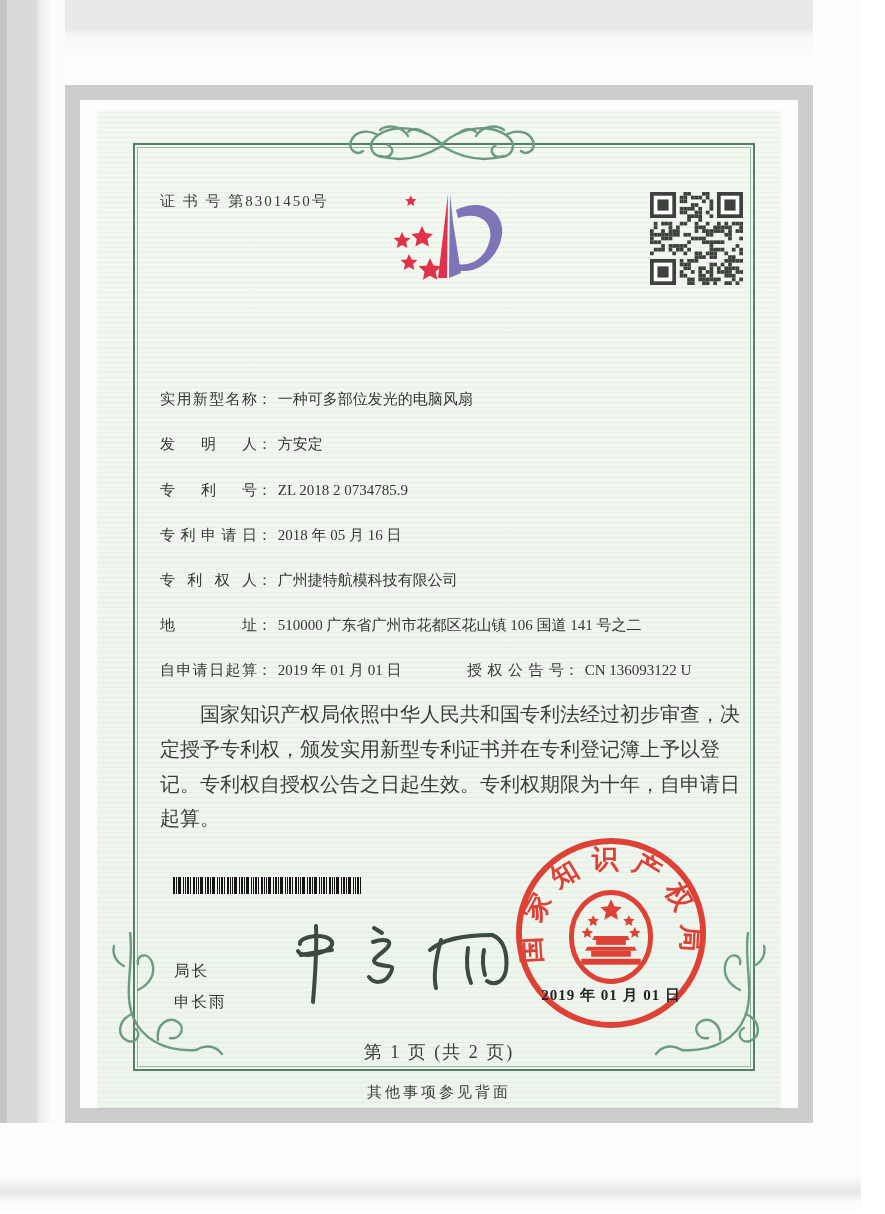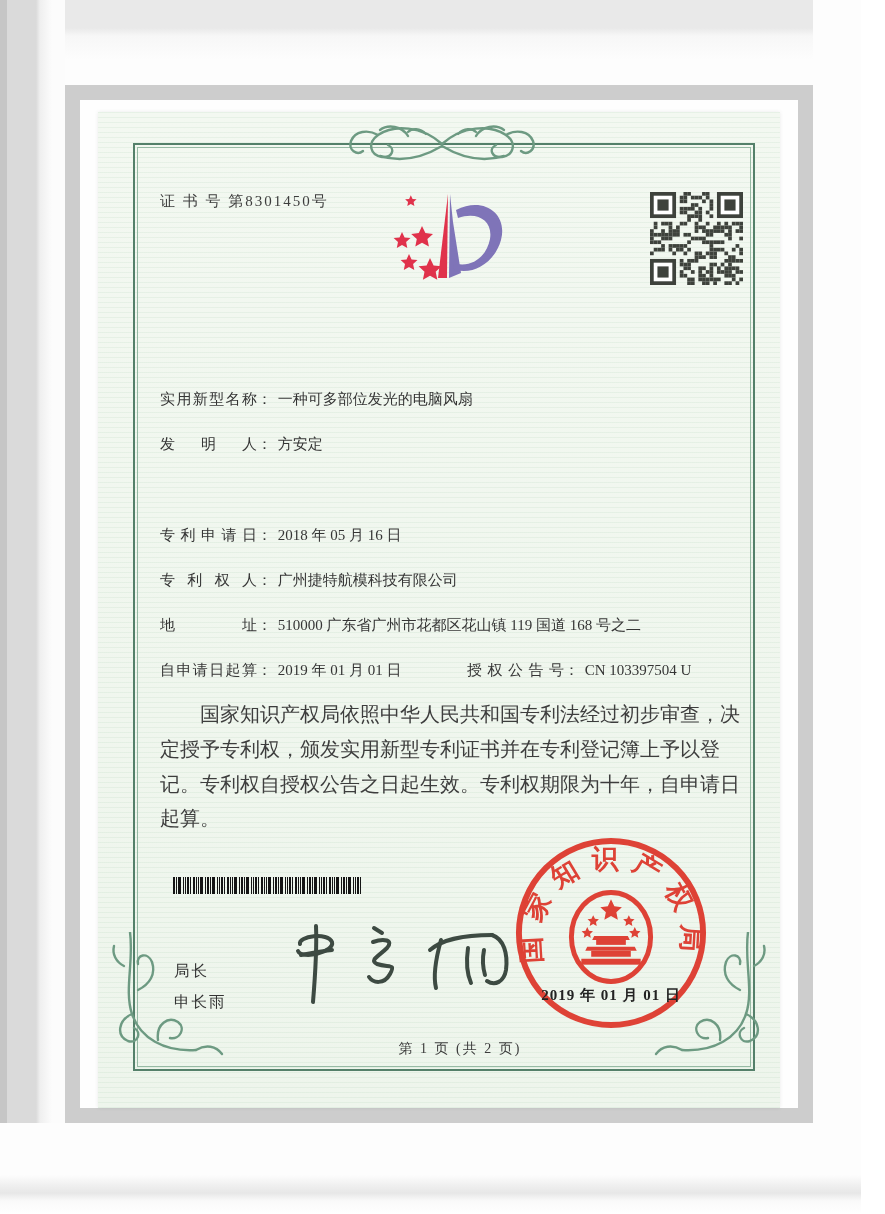--- a/index.html
+++ b/index.html
@@ -42,22 +42,22 @@
   .frow{left:62px;font-size:15px;white-space:nowrap;color:#353535;}
   .flabel{display:inline-block;width:97px;text-align:justify;text-align-last:justify;
           vertical-align:top;}
   .fcolon{display:inline-block;}
   .fvalue{display:inline-block;margin-left:2px;}
   .grant-gap{display:inline-block;width:58px;}
   .paras{left:62px;top:585px;width:594px;font-size:20px;line-height:1.74;color:#3d3d3d;}
   .paras p{margin:0;text-indent:2em;}
 
   .signer{left:76px;font-size:15.5px;letter-spacing:2px;color:#333;margin-top:27px;}
-  .pagenum{left:0;top:928px;width:100%;text-align:center;font-size:14px;
-           letter-spacing:2px;color:#3c3c3c;padding-left:21px;}
+  .pagenum{left:0;top:928px;width:100%;text-align:center;font-size:18px;
+           letter-spacing:2px;color:#3c3c3c;}
   .backnote{left:0;top:971px;width:100%;text-align:center;font-size:15px;
             letter-spacing:3px;color:#3d3d3d;}
 
   
   .seal{left:414px;top:722px;width:198px;height:198px;}
   .seal-date{position:absolute;left:10px;top:152px;width:178px;text-align:center;
     font-size:15px;font-weight:700;color:#222;letter-spacing:1px;white-space:nowrap;}
 </style>
 </head>
 <body>
@@ -356,38 +356,42 @@
 
 
     <div class="abs frow" style="top:278px">
       <span class="flabel">实用新型名称</span><span class="fcolon">：</span>
       <span class="fvalue">一种可多部位发光的电脑风扇</span>
     </div>
     <div class="abs frow" style="top:323px">
       <span class="flabel">发明人</span><span class="fcolon">：</span>
       <span class="fvalue">方安定</span>
     </div>
+    <div class="abs frow" style="top:369px">
+      <span class="flabel">专利号</span><span class="fcolon">：</span>
+      <span class="fvalue">ZL 2018 2 0734785.9</span>
+    </div>
     <div class="abs frow" style="top:414px">
       <span class="flabel">专利申请日</span><span class="fcolon">：</span>
       <span class="fvalue">2018 年 05 月 16 日</span>
     </div>
     <div class="abs frow" style="top:459px">
       <span class="flabel">专利权人</span><span class="fcolon">：</span>
       <span class="fvalue">广州捷特航模科技有限公司</span>
     </div>
     <div class="abs frow" style="top:504px">
       <span class="flabel">地址</span><span class="fcolon">：</span>
-      <span class="fvalue">510000 广东省广州市花都区花山镇 119 国道 168 号之二</span>
+      <span class="fvalue">510000 广东省广州市花都区花山镇 106 国道 141 号之二</span>
     </div>
     <div class="abs frow" style="top:549px">
       <span class="flabel">自申请日起算</span><span class="fcolon">：</span>
       <span class="fvalue">2019 年 01 月 01 日</span>
       <span class="grant-gap"></span>
       <span class="flabel">授权公告号</span><span class="fcolon">：</span>
-      <span class="fvalue">CN 103397504 U</span>
+      <span class="fvalue">CN 136093122 U</span>
     </div>
 
     <div class="abs paras">
       <p>国家知识产权局依照中华人民共和国专利法经过初步审查，决定授予专利权，颁发实用新型专利证书并在专利登记簿上予以登记。专利权自授权公告之日起生效。专利权期限为十年，自申请日起算。</p>
     </div>
 
     <svg class="abs" id="barcode" style="left:75px;top:765px;width:190px;height:17px" viewBox="0 0 190 17" preserveAspectRatio="none">
         <rect x="0" y="0" width="2" height="17" fill="#151515"></rect>
         <rect x="3" y="0" width="1" height="17" fill="#151515"></rect>
         <rect x="5" y="0" width="3" height="17" fill="#151515"></rect>
@@ -495,15 +499,16 @@
             <polygon points="76,114 124,114 126,118 74,118"></polygon>
             <rect x="80" y="118" width="40" height="6"></rect>
             <rect x="70" y="126" width="60" height="6"></rect>
           </g>
         </g>
       </svg>
       <div class="seal-date">2019 年 01 月 01 日</div>
     </div>
 
     <div class="abs pagenum">第 1 页 (共 2 页)</div>
+    <div class="abs backnote">其他事项参见背面</div>
 
   </div>
 </div>
 
 </body></html>

